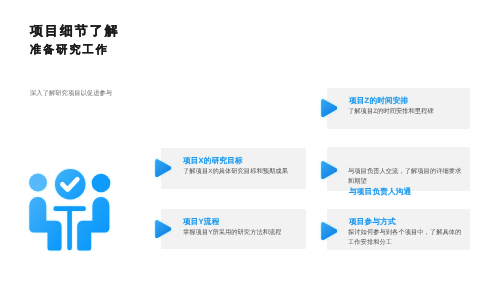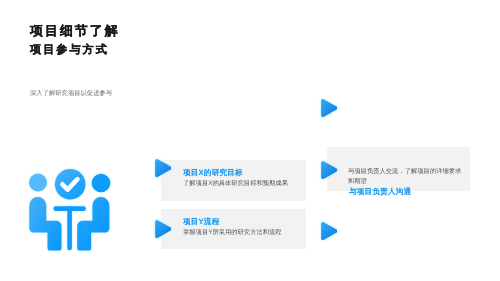--- a/index.html
+++ b/index.html
@@ -26,21 +26,21 @@
   .cb{position:absolute;color:#4f4f4f;font-size:6.3px;letter-spacing:0px;
       line-height:9.6px;font-weight:400;}
   .tri{position:absolute;filter:drop-shadow(0 0 1.1px rgba(120,225,255,.85));}
   .icon{position:absolute;filter:drop-shadow(0 0 1.3px rgba(150,230,255,.7));}
 </style>
 </head>
 <body>
 
 <div class="slide">
   <div class="title">项目细节了解</div>
-  <div class="subtitle">项目参与方式</div>
+  <div class="subtitle">准备研究工作</div>
   <div class="lead">深入了解研究项目以促进参与</div>
 
   <svg class="icon" style="left:20px;top:162px;" width="96" height="96" viewBox="20 162 96 96">
     <defs>
       <linearGradient id="gA" x1="0" y1="0" x2="0.85" y2="1">
         <stop offset="0" stop-color="#44b0fa"></stop>
           <stop offset="1" stop-color="#0c99fb"></stop>
       </linearGradient>
       <linearGradient id="gB" x1="0.2" y1="0" x2="1" y2="1">
         <stop offset="0" stop-color="#25a6fb"></stop>
@@ -67,25 +67,29 @@
 
   <svg width="0" height="0" style="position:absolute" aria-hidden="true">
     <defs>
         <linearGradient id="tg" x1="0" y1="0" x2="0.85" y2="1">
       <stop offset="0" stop-color="#35aaf4"></stop>
           <stop offset="1" stop-color="#0c7ce4"></stop>
     </linearGradient>
       </defs>
   </svg>
 
+  <div class="card" style="left:326.8px;top:87.8px;width:143.6px;height:41.1px;">
+    <div class="ct" style="left:22.7px;top:8px;">项目Z的时间安排</div>
+    <div class="cb" style="left:21.6px;top:19.3px;width:118px;">了解项目Z的时间安排和里程碑</div>
+  </div>
   <svg class="tri" style="left:320.5px;top:99.3px;" width="16.4" height="18.2" viewBox="0 0 16.4 18.2">
     <path d="M0.15 1.9 A1.8 1.8 0 0 1 2.95 0.4 L15.6 7.6 a1.8 1.8 0 0 1 0 3.0 L2.95 17.8 A1.8 1.8 0 0 1 0.15 16.3 Z" fill="url(#tg)"></path>
   </svg>
 
-  <div class="card" style="left:160.8px;top:147.8px;width:144.8px;height:41.2px;margin-top:12px;">
+  <div class="card" style="left:160.8px;top:147.8px;width:144.8px;height:41.2px;">
     <div class="ct" style="left:22.3px;top:8px;">项目X的研究目标</div>
     <div class="cb" style="left:22.4px;top:19.3px;width:122px;">了解项目X的具体研究目标和预期成果</div>
   </div>
   <svg class="tri" style="left:154.6px;top:159.1px;" width="16.4" height="18.2" viewBox="0 0 16.4 18.2">
     <path d="M0.15 1.9 A1.8 1.8 0 0 1 2.95 0.4 L15.6 7.6 a1.8 1.8 0 0 1 0 3.0 L2.95 17.8 A1.8 1.8 0 0 1 0.15 16.3 Z" fill="url(#tg)"></path>
   </svg>
 
   <div class="card" style="left:326.8px;top:147.4px;width:143.6px;height:43.8px;">
     <div class="ct" style="left:22.7px;top:8px;margin-top:32px;">与项目负责人沟通</div>
     <div class="cb" style="left:21.6px;top:19.3px;width:116px;">与项目负责人交流，了解项目的详细要求和期望</div>
@@ -95,16 +99,20 @@
   </svg>
 
   <div class="card" style="left:161px;top:208.6px;width:144.6px;height:40.2px;">
     <div class="ct" style="left:22.1px;top:8px;">项目Y流程</div>
     <div class="cb" style="left:22.2px;top:19.3px;width:122px;">掌握项目Y所采用的研究方法和流程</div>
   </div>
   <svg class="tri" style="left:154.6px;top:219.5px;" width="16.4" height="18.2" viewBox="0 0 16.4 18.2">
     <path d="M0.15 1.9 A1.8 1.8 0 0 1 2.95 0.4 L15.6 7.6 a1.8 1.8 0 0 1 0 3.0 L2.95 17.8 A1.8 1.8 0 0 1 0.15 16.3 Z" fill="url(#tg)"></path>
   </svg>
 
+  <div class="card" style="left:326.8px;top:208.8px;width:143.6px;height:41.2px;">
+    <div class="ct" style="left:22.7px;top:8px;">项目参与方式</div>
+    <div class="cb" style="left:21.6px;top:19.3px;width:116px;">探讨如何参与到各个项目中，了解具体的工作安排和分工</div>
+  </div>
   <svg class="tri" style="left:320.6px;top:221.6px;" width="16.4" height="18.2" viewBox="0 0 16.4 18.2">
     <path d="M0.15 1.9 A1.8 1.8 0 0 1 2.95 0.4 L15.6 7.6 a1.8 1.8 0 0 1 0 3.0 L2.95 17.8 A1.8 1.8 0 0 1 0.15 16.3 Z" fill="url(#tg)"></path>
   </svg>
 </div>
 
 </body></html>

